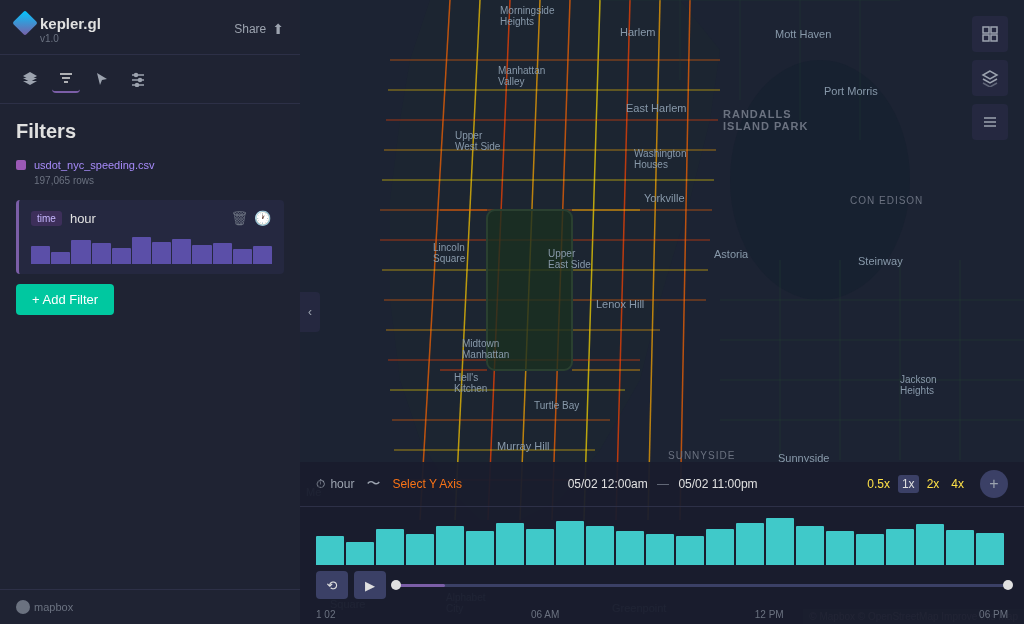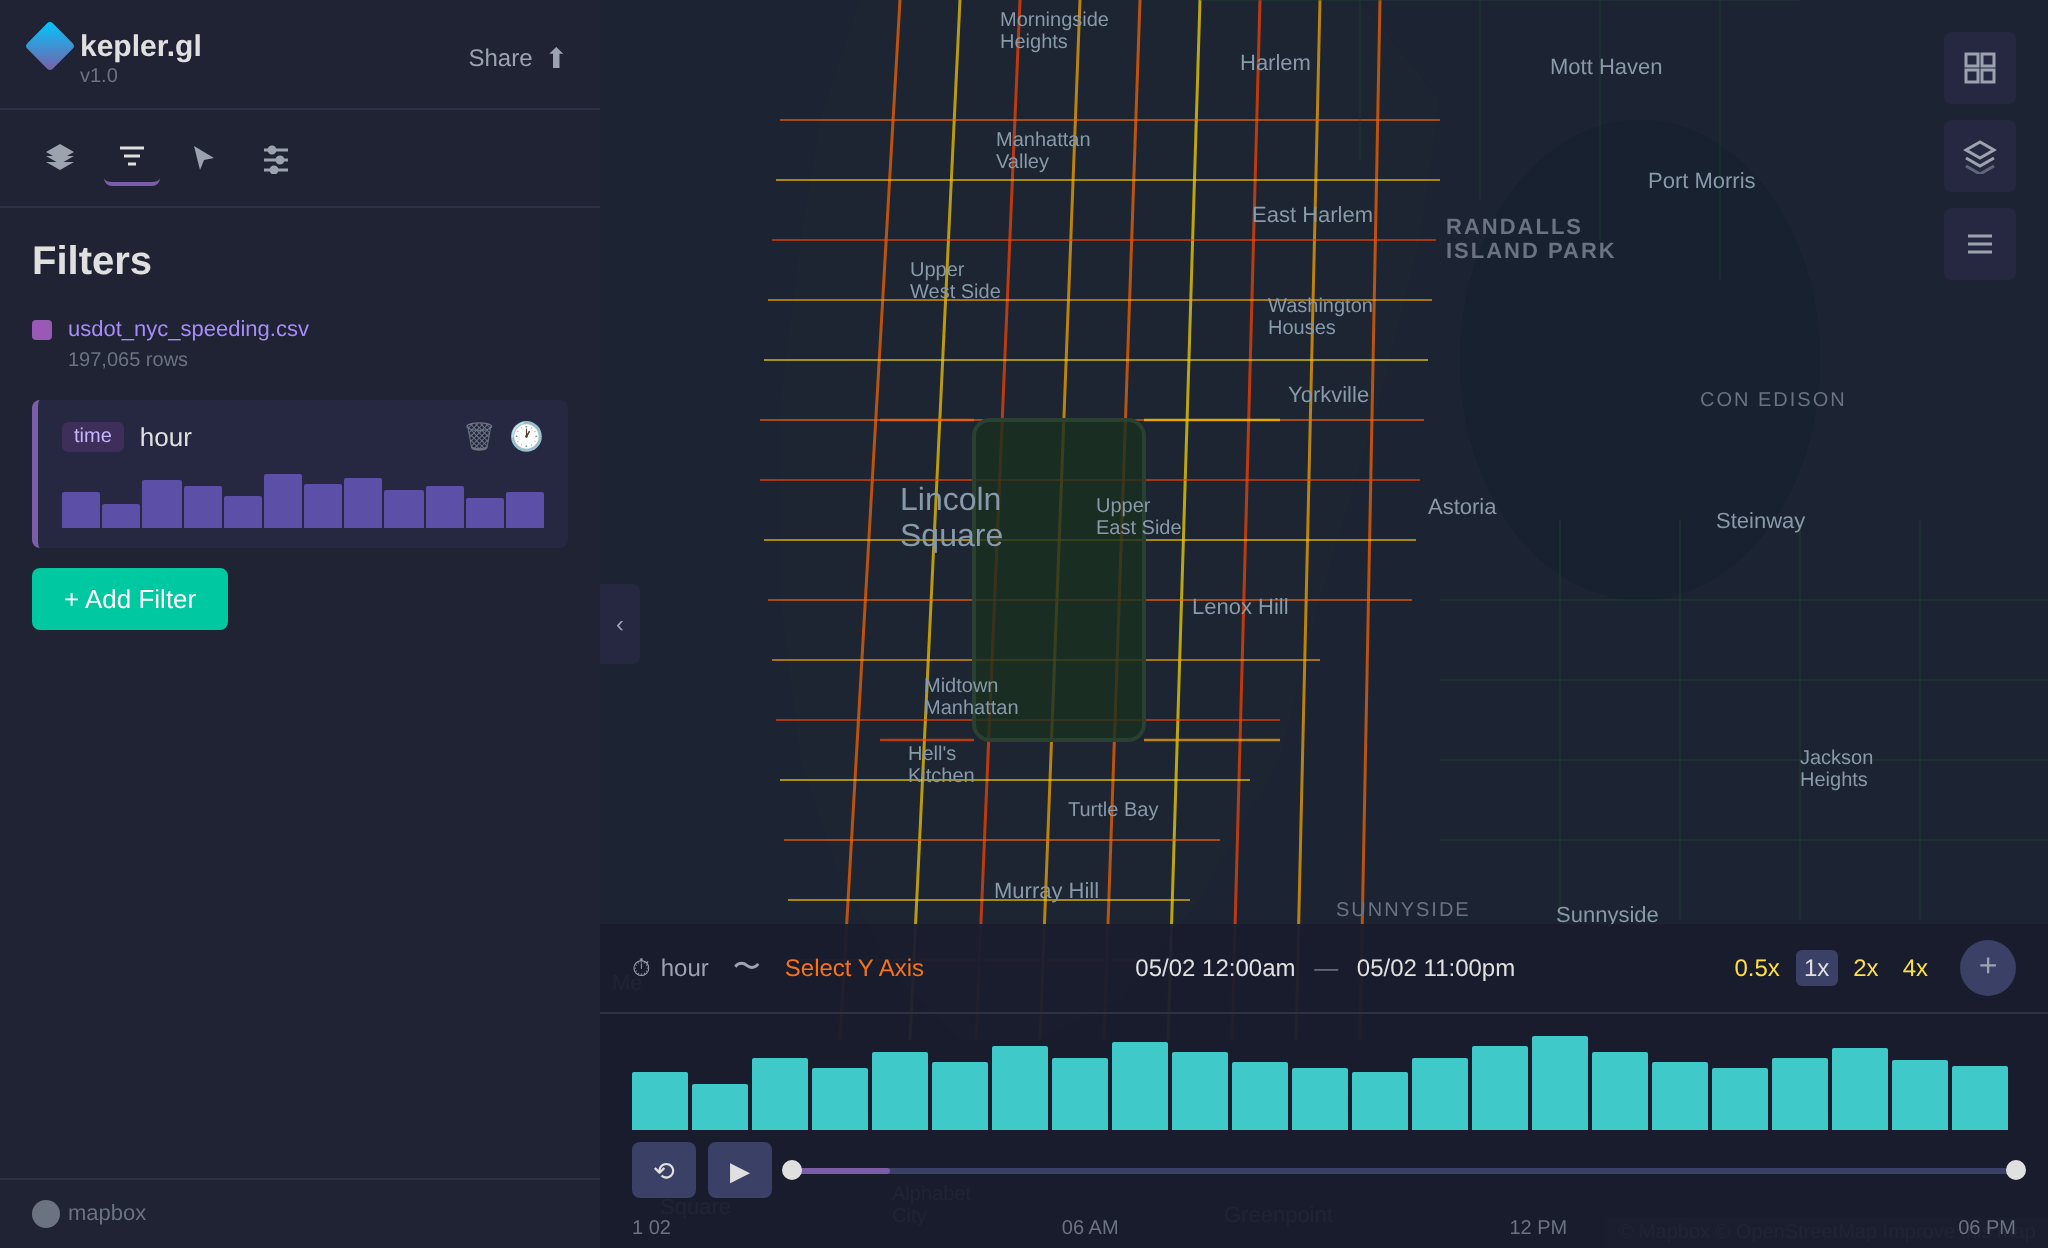--- a/index.html
+++ b/index.html
@@ -498,21 +498,21 @@
   <div class="map-label" style="left:620px;top:14px;margin-top:12px;">Harlem</div>
   <div class="map-label" style="left:775px;top:28px;">Mott Haven</div>
   <div class="map-label" style="left:824px;top:85px;">Port Morris</div>
   <div class="map-label" style="left:723px;top:108px;font-size:11px;font-weight:700;letter-spacing:1px;color:#6b7280;">RANDALLS<br>ISLAND PARK</div>
   <div class="map-label" style="left:498px;top:65px;font-size:10px;">Manhattan<br>Valley</div>
   <div class="map-label" style="left:626px;top:102px;">East Harlem</div>
   <div class="map-label" style="left:634px;top:148px;font-size:10px;">Washington<br>Houses</div>
   <div class="map-label" style="left:455px;top:130px;font-size:10px;">Upper<br>West Side</div>
   <div class="map-label" style="left:850px;top:195px;font-size:10px;letter-spacing:1px;color:#6b7280;">CON EDISON</div>
   <div class="map-label" style="left:644px;top:192px;">Yorkville</div>
-  <div class="map-label" style="left:450px;top:242px;font-size:16px;">Lincoln<br>Square</div>
+  <div class="map-label" style="left:433px;top:242px;font-size:10px;">Lincoln<br>Square</div>
   <div class="map-label" style="left:548px;top:248px;font-size:10px;">Upper<br>East Side</div>
   <div class="map-label" style="left:714px;top:248px;">Astoria</div>
   <div class="map-label" style="left:858px;top:255px;">Steinway</div>
   <div class="map-label" style="left:596px;top:298px;">Lenox Hill</div>
   <div class="map-label" style="left:462px;top:338px;font-size:10px;">Midtown<br>Manhattan</div>
   <div class="map-label" style="left:454px;top:372px;font-size:10px;">Hell's<br>Kitchen</div>
   <div class="map-label" style="left:534px;top:400px;font-size:10px;">Turtle Bay</div>
   <div class="map-label" style="left:497px;top:440px;">Murray Hill</div>
   <div class="map-label" style="left:668px;top:450px;font-size:10px;letter-spacing:1px;color:#6b7280;">SUNNYSIDE</div>
   <div class="map-label" style="left:778px;top:452px;">Sunnyside</div>

